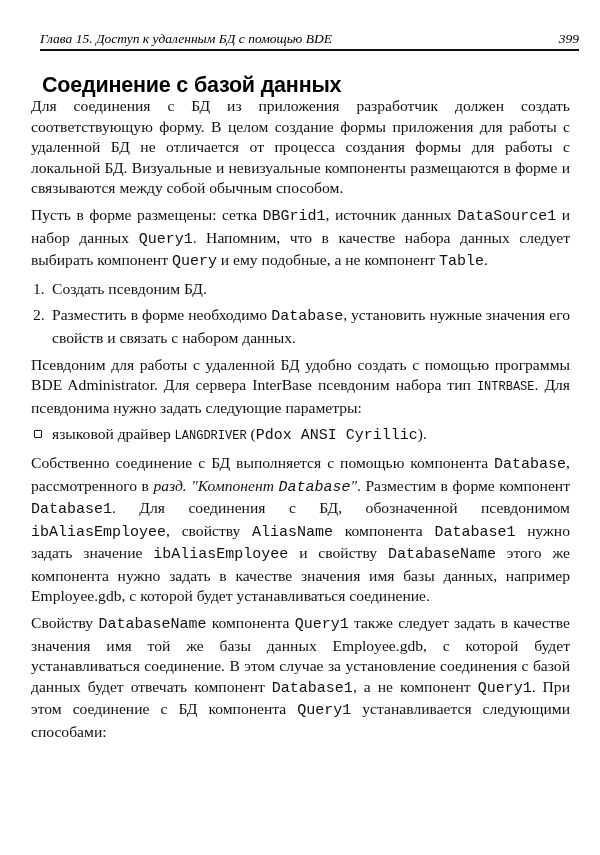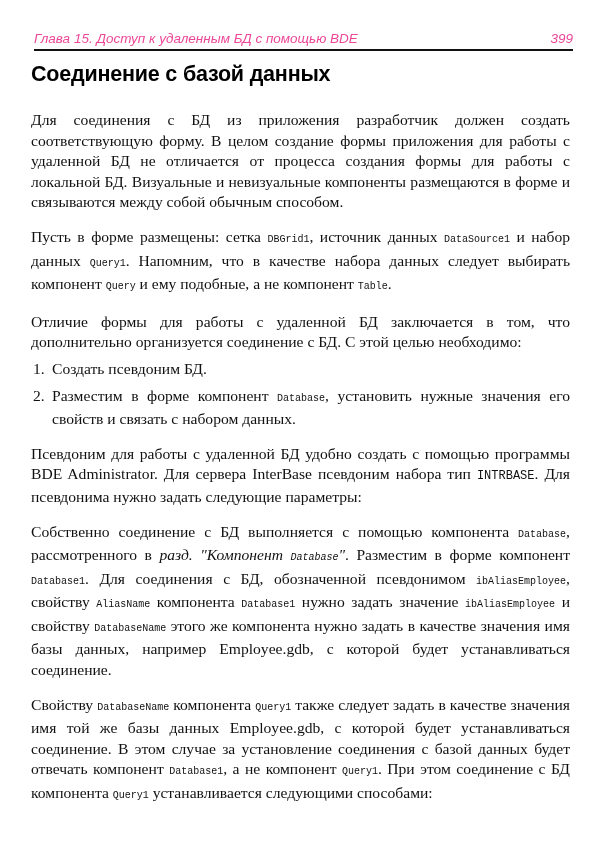--- a/index.html
+++ b/index.html
@@ -1,28 +1,28 @@
 <!DOCTYPE html>
 <html><head>
 <meta charset="utf-8">
 <style>
   html, body { margin: 0; padding: 0; background: #ffffff; }
   body { width: 600px; height: 855px; overflow: hidden; position: relative; color: #111; }
   .page { position: absolute; left: 31px; top: 0; width: 539px; }
-  .running-head { position: absolute; top: 31px; left: 3px; width: 539px; height: 18px;
-    font-family: Liberation Sans, sans-serif; font-style: italic; font-size: 13.5px; color: #ec4899;
+  .running-head { position: absolute; top: 31px; left: 9px; width: 539px; height: 18px;
+    font-family: Liberation Serif, serif; font-style: italic; font-size: 13.5px; color: #000000;
     border-bottom: 2px solid #111; }
   .running-head .title { position: absolute; left: 0; top: 0; }
   .running-head .pagenum { position: absolute; right: 0; top: 0; }
-  h1 { position: absolute; top: 62px; left: 0; margin: 0;
+  h1 { position: absolute; top: 62px; left: 0; margin: 11px;
     font-family: "Liberation Sans", sans-serif; font-weight: bold; font-size: 21.5px; letter-spacing: -0.2px; color: #000; }
   .body { position: absolute; top: 96px; left: 0; width: 539px;
     font-family: "Liberation Serif", serif; font-size: 15.6px; line-height: 20.6px; text-align: justify; }
-  p { margin: 14px 0 6px 0; }
-  .code { font-family: "Liberation Mono", monospace; font-size: 10px; }
+  p { margin: 0 0 6px 0; }
+  .code { font-family: "Liberation Mono", monospace; font-size: 15px; }
   .small-caps { font-family: "Liberation Mono", monospace; font-size: 12px; }
   .it { font-style: italic; }
   .ol-item, .ul-item { position: relative; padding-left: 21px; margin: 0 0 6px 0; }
   .ol-item .num { position: absolute; left: 2px; top: 0; }
   .ul-item .box { position: absolute; left: 3px; top: 6px; width: 8px; height: 8px;
     border: 1.6px solid #111; border-radius: 1px; box-sizing: border-box; }
 </style>
 </head>
 <body>
 
@@ -34,32 +34,35 @@
   </div>
 
   <h1>Соединение с базой данных</h1>
 
   <div class="body">
 
     <p>Для соединения с БД из приложения разработчик должен создать соответствующую форму. В целом создание формы приложения для работы с удаленной БД не отличается от процесса создания формы для работы с локальной БД. Визуальные и невизуальные компоненты размещаются в форме и связываются между собой обычным способом.</p>
 
     <p><span>Пусть в форме размещены: сетка </span><span class="code">DBGrid1</span><span>, источник данных </span><span class="code">DataSource1</span><span> и набор данных </span><span class="code">Query1</span><span>. Напомним, что в качестве набора данных следует выбирать компонент </span><span class="code">Query</span><span> и ему подобные, а не компонент </span><span class="code">Table</span><span>.</span></p>
 
-    <p>Отличие формы для работы с удаленной БД заключается в том, что дополнительно организуется соединение с БД. С этой целью необходимо:</p>
 
     <div class="ol-item">
       <span class="num">1.</span>
       <span>Создать псевдоним БД.</span>
     </div>
     <div class="ol-item">
       <span class="num">2.</span>
-      <span>Разместим в форме компонент </span><span class="code">Database</span><span>, установить нужные значения его свойств и связать с набором данных.</span>
+      <span>Разместить в форме необходимо </span><span class="code">Database</span><span>, установить нужные значения его свойств и связать с набором данных.</span>
     </div>
 
     <p><span>Псевдоним для работы с удаленной БД удобно создать с помощью программы BDE Administrator. Для сервера InterBase псевдоним набора тип </span><span class="small-caps">INTRBASE</span><span>. Для псевдонима нужно задать следующие параметры:</span></p>
 
+    <div class="ul-item">
+      <span class="box"></span>
+      <span>языковой драйвер </span><span class="small-caps">LANGDRIVER</span><span> (</span><span class="code">Pdox ANSI Cyrillic</span><span>).</span>
+    </div>
 
     <p><span>Собственно соединение с БД выполняется с помощью компонента </span><span class="code">Database</span><span>, рассмотренного в </span><span class="it"><span>разд. "Компонент </span><span class="code">Database</span><span>"</span></span><span>. Разместим в форме компонент </span><span class="code">Database1</span><span>. Для соединения с БД, обозначенной псевдонимом </span><span class="code">ibAliasEmployee</span><span>, свойству </span><span class="code">AliasName</span><span> компонента </span><span class="code">Database1</span><span> нужно задать значение </span><span class="code">ibAliasEmployee</span><span> и свойству </span><span class="code">DatabaseName</span><span> этого же компонента нужно задать в качестве значения имя базы данных, например Employee.gdb, с которой будет устанавливаться соединение.</span></p>
 
     <p><span>Свойству </span><span class="code">DatabaseName</span><span> компонента </span><span class="code">Query1</span><span> также следует задать в качестве значения имя той же базы данных Employee.gdb, с которой будет устанавливаться соединение. В этом случае за установление соединения с базой данных будет отвечать компонент </span><span class="code">Database1</span><span>, а не компонент </span><span class="code">Query1</span><span>. При этом соединение с БД компонента </span><span class="code">Query1</span><span> устанавливается следующими способами:</span></p>
 
   </div>
 </div>
 
 </body></html>

